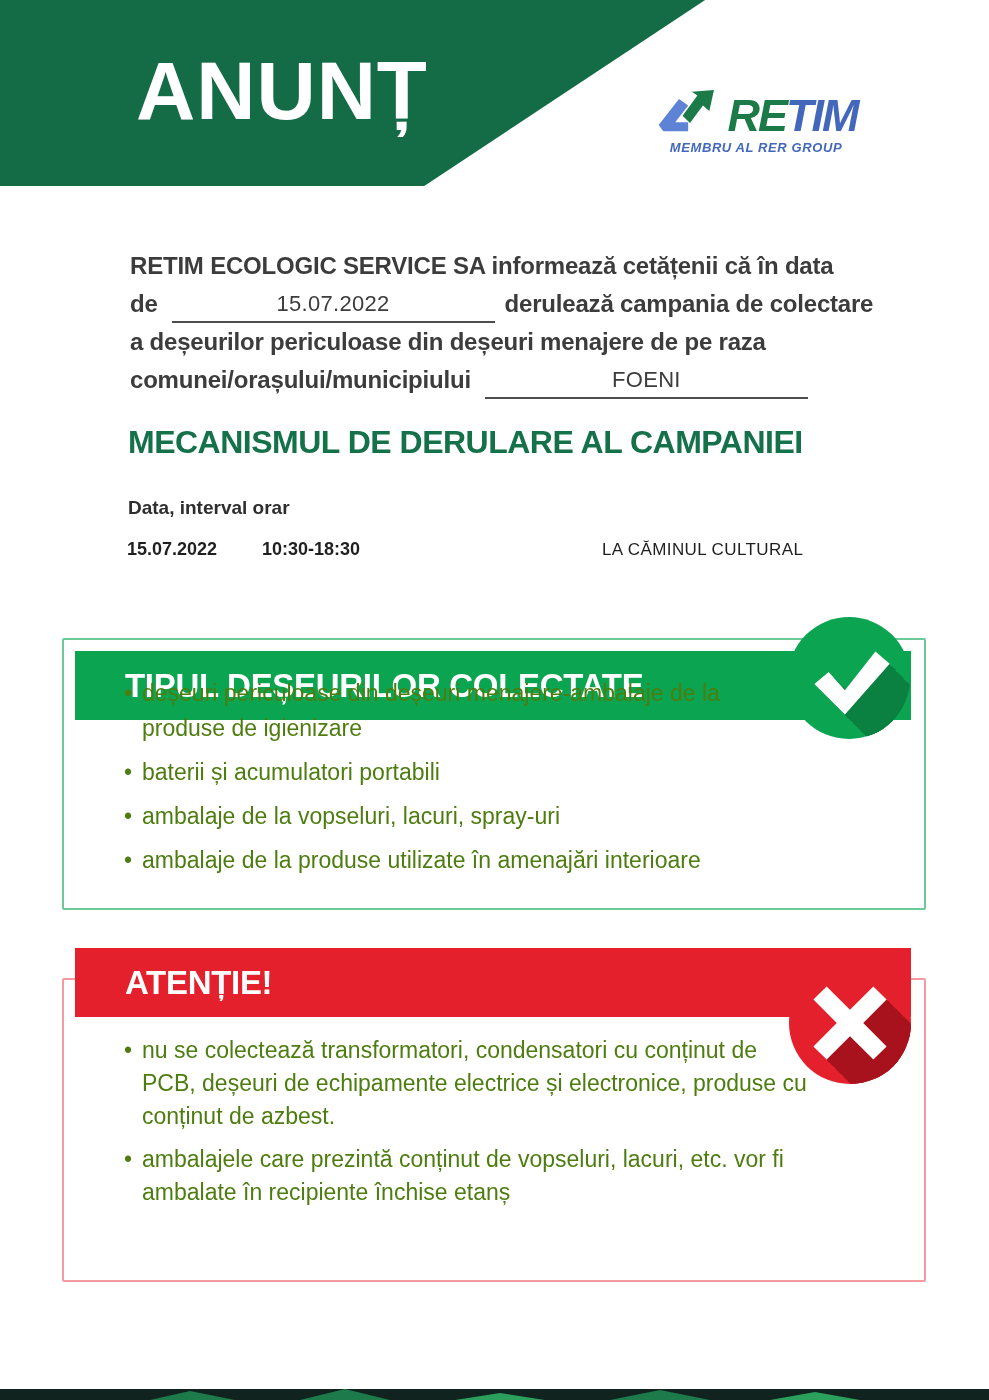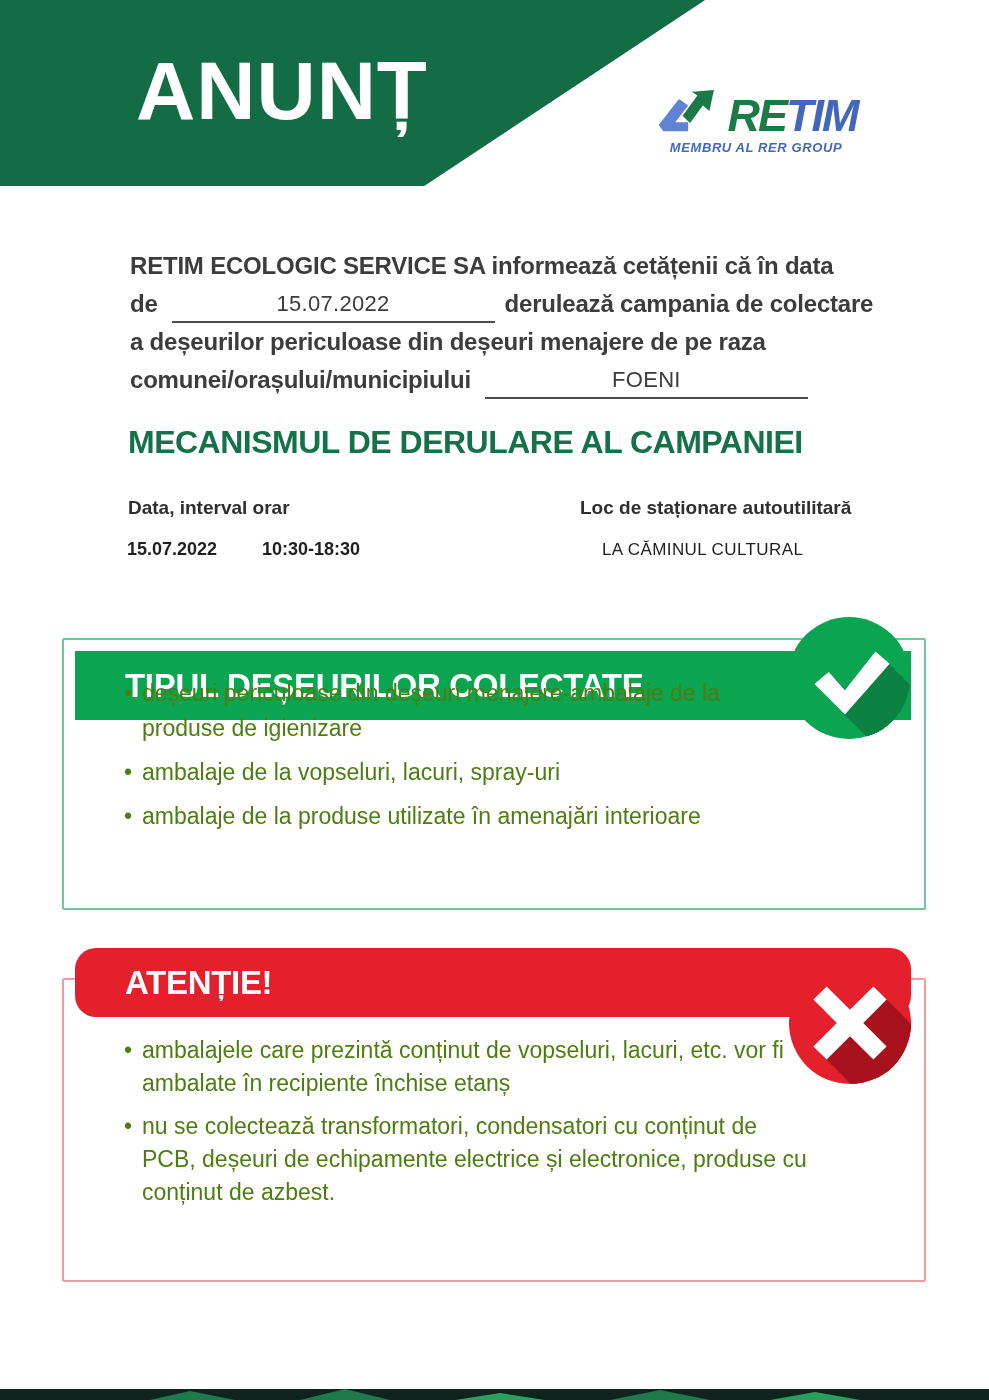--- a/index.html
+++ b/index.html
@@ -66,21 +66,21 @@
   .sched-v.hours { left:262px; top:539px; }
   .sched-v.loc   { left:602px; top:540px; font-weight:400; font-size:17px; letter-spacing:0.4px; }
 
   
   .box { position:absolute; border-radius:2px; background:#fff; }
   .box.green { left:62px; top:638px; width:864px; height:272px; border:2px solid rgba(11,165,81,.6); }
   .box.red   { left:62px; top:978px; width:864px; height:304px; border:2px solid rgba(228,32,44,.45); }
 
   .bar { position:absolute; left:75px; width:836px; height:69px; }
   .bar.green { top:603px; background:var(--bright-green,#0ba551);margin-top:48px; }
-  .bar.red   { top:948px; background:var(--red,#e4202c);border-radius:21px; }
+  .bar.red   { top:948px; background:var(--red,#e4202c); }
   .bar .bar-title {
     display:block; padding-left:50px; line-height:69px;
     font-size:33px; font-weight:800; color:#ffffff; letter-spacing:-0.3px; white-space:nowrap;
   }
 
   .badge { position:absolute; width:122px; height:122px; }
   .badge.check { left:788px; top:617px; }
   .badge.cross { left:789px; top:962px; }
 
   .list { position:absolute; list-style:none; color:#4d7c0f; font-size:23px; }
@@ -121,21 +121,20 @@
 
   <div class="intro">
     <div class="line">RETIM ECOLOGIC SERVICE SA informează cetățenii că în data</div>
     <div class="line"><span>de</span><span class="blank date">15.07.2022</span><span>derulează campania de colectare</span></div>
     <div class="line">a deșeurilor periculoase din deșeuri menajere de pe raza</div>
     <div class="line"><span>comunei/orașului/municipiului</span><span class="blank loc">FOENI</span></div>
   </div>
 
   <div class="mech-title">MECANISMUL DE DERULARE AL CAMPANIEI</div>
   <div class="sched-h c1">Data, interval orar</div>
-  <div class="sched-h c2">Loc de staționare autoutilitară</div>
   <div class="sched-v date">15.07.2022</div>
   <div class="sched-v hours">10:30-18:30</div>
   <div class="sched-v loc">LA CĂMINUL CULTURAL</div>
 
   <section class="box green"></section>
   <div class="bar green">
     <span class="bar-title">TIPUL DEȘEURILOR COLECTATE</span>
   </div>
   <span class="badge check">
     <svg viewBox="0 0 120 120" width="122" height="122" aria-hidden="true">
@@ -153,20 +152,21 @@
         <use href="#chk" transform="translate(30,30)"></use>
         <use href="#chk" transform="translate(38,38)"></use>
         <use href="#chk" transform="translate(46,46)"></use>
         <use href="#chk" transform="translate(54,54)"></use>
       </g>
       <use href="#chk" fill="#ffffff"></use>
     </svg>
   </span>
   <ul class="list green-list">
     <li>deșeuri periculoase din deșeuri menajere-ambalaje de la produse de igienizare</li>
+    <li>baterii și acumulatori portabili</li>
     <li>ambalaje de la vopseluri, lacuri, spray-uri</li>
     <li>ambalaje de la produse utilizate în amenajări interioare</li>
   </ul>
 
   <section class="box red"></section>
   <div class="bar red">
     <span class="bar-title">ATENȚIE!</span>
   </div>
   <span class="badge cross">
     <svg viewBox="0 0 120 120" width="122" height="122" aria-hidden="true">
@@ -183,22 +183,22 @@
         <use href="#xg" transform="translate(22,22)"></use>
         <use href="#xg" transform="translate(30,30)"></use>
         <use href="#xg" transform="translate(38,38)"></use>
         <use href="#xg" transform="translate(46,46)"></use>
         <use href="#xg" transform="translate(54,54)"></use>
       </g>
       <use href="#xg" fill="#ffffff"></use>
     </svg>
   </span>
   <ul class="list red-list">
+    <li>nu se colectează transformatori, condensatori cu conținut de PCB, deșeuri de echipamente electrice și electronice, produse cu conținut de azbest.</li>
     <li>ambalajele care prezintă conținut de vopseluri, lacuri, etc. vor fi ambalate în recipiente închise etanș</li>
-    <li>nu se colectează transformatori, condensatori cu conținut de PCB, deșeuri de echipamente electrice și electronice, produse cu conținut de azbest.</li>
   </ul>
 
   <div class="footer-strip">
     <svg viewBox="0 0 989 11" aria-hidden="true">
       <rect x="0" y="0" width="989" height="11" fill="#10231f"></rect>
       <polygon points="150,11 190,2 235,11" fill="#1d7a4b"></polygon>
       <polygon points="300,11 345,0 390,11" fill="#1d7a4b"></polygon>
       <polygon points="455,11 500,4 545,11" fill="#2aa05c"></polygon>
       <polygon points="610,11 660,1 710,11" fill="#1d7a4b"></polygon>
       <polygon points="770,11 815,3 860,11" fill="#2aa05c"></polygon>

